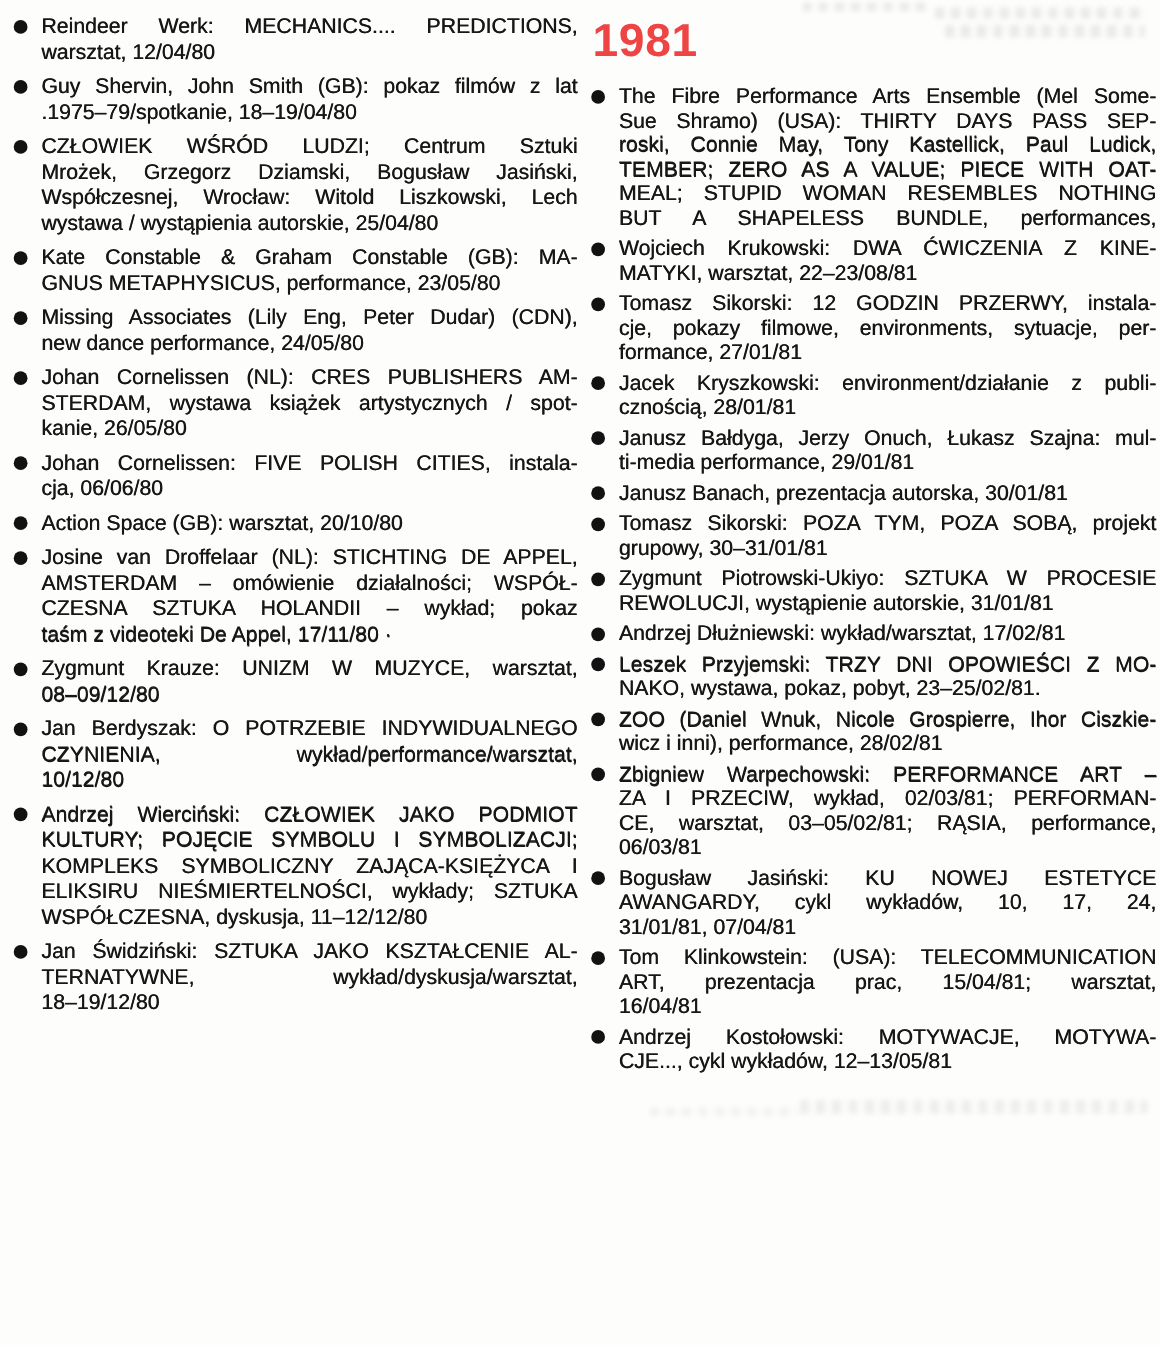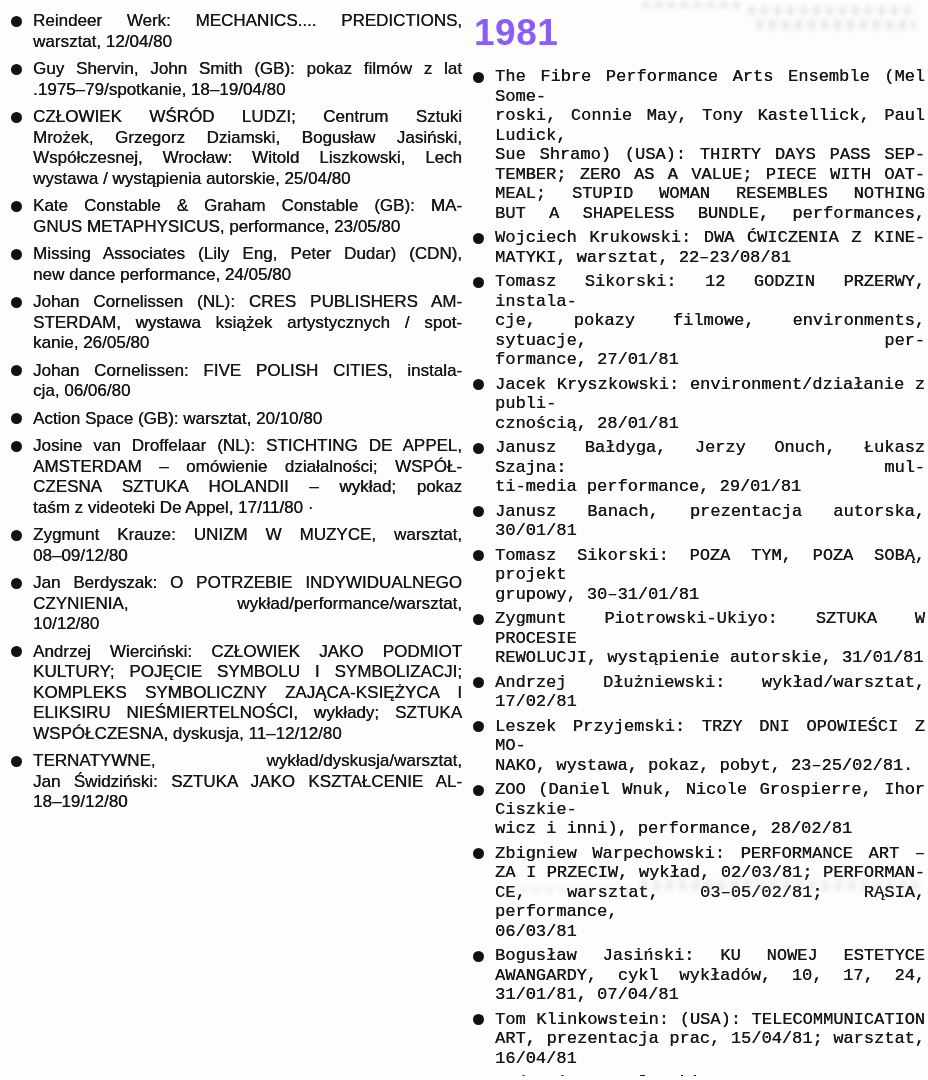--- a/index.html
+++ b/index.html
@@ -20,29 +20,29 @@
     font-size: 17px;
   }
   .col-left  { left: 10px;  top: 11px; width: 452px; }
   .col-right { left: 472px; top: 12px; width: 453px; }
   .year-heading {
     font-size: 37px;
     font-weight: 700;
     line-height: 38px;
     letter-spacing: 0.5px;
     margin: 2px 0 15px 2px;
-    color: #8b5cf6;
+    color: #ef4444;
   }
   .item {
     position: relative;
     padding-left: 23px;
     text-shadow: 0.3px 0.3px 0 currentColor;
   }
   .col-left  .item { line-height: 20.5px; margin-bottom: 7px; }
-  .col-right .item { line-height: 19.5px; margin-bottom: 5px; font-family: Liberation Mono, monospace; }
+  .col-right .item { line-height: 19.5px; margin-bottom: 5px; }
   .bullet {
     position: absolute;
     left: 1px; top: 4.5px;
     width: 11px; height: 11px;
     border-radius: 50%;
     background: #121212;
   }
   .line {
     text-align: justify;
     text-align-last: justify;
@@ -135,34 +135,34 @@
       <div class="item">
         <span class="bullet"></span>
         <div class="line">Andrzej Wierciński: CZŁOWIEK JAKO PODMIOT</div>
         <div class="line">KULTURY; POJĘCIE SYMBOLU I SYMBOLIZACJI;</div>
         <div class="line">KOMPLEKS SYMBOLICZNY ZAJĄCA-KSIĘŻYCA I</div>
         <div class="line">ELIKSIRU NIEŚMIERTELNOŚCI, wykłady; SZTUKA</div>
         <div class="line last">WSPÓŁCZESNA, dyskusja, 11–12/12/80</div>
       </div>
       <div class="item">
         <span class="bullet"></span>
+        <div class="line">Jan Świdziński: SZTUKA JAKO KSZTAŁCENIE AL-</div>
         <div class="line">TERNATYWNE, wykład/dyskusja/warsztat,</div>
-        <div class="line">Jan Świdziński: SZTUKA JAKO KSZTAŁCENIE AL-</div>
         <div class="line last">18–19/12/80</div>
       </div>
     </div>
 
   <div class="col col-right">
     <div class="year-heading">1981</div>
     <div id="right-items">
         <div class="item">
           <span class="bullet"></span>
           <div class="line">The Fibre Performance Arts Ensemble (Mel Some-</div>
+          <div class="line">Sue Shramo) (USA): THIRTY DAYS PASS SEP-</div>
           <div class="line">roski, Connie May, Tony Kastellick, Paul Ludick,</div>
-          <div class="line">Sue Shramo) (USA): THIRTY DAYS PASS SEP-</div>
           <div class="line">TEMBER; ZERO AS A VALUE; PIECE WITH OAT-</div>
           <div class="line">MEAL; STUPID WOMAN RESEMBLES NOTHING</div>
           <div class="line">BUT A SHAPELESS BUNDLE, performances,</div>
         </div>
         <div class="item">
           <span class="bullet"></span>
           <div class="line">Wojciech Krukowski: DWA ĆWICZENIA Z KINE-</div>
           <div class="line last">MATYKI, warsztat, 22–23/08/81</div>
         </div>
         <div class="item">

